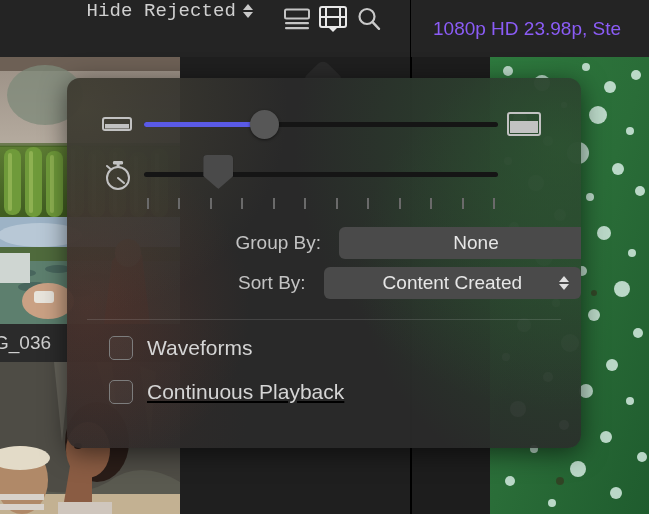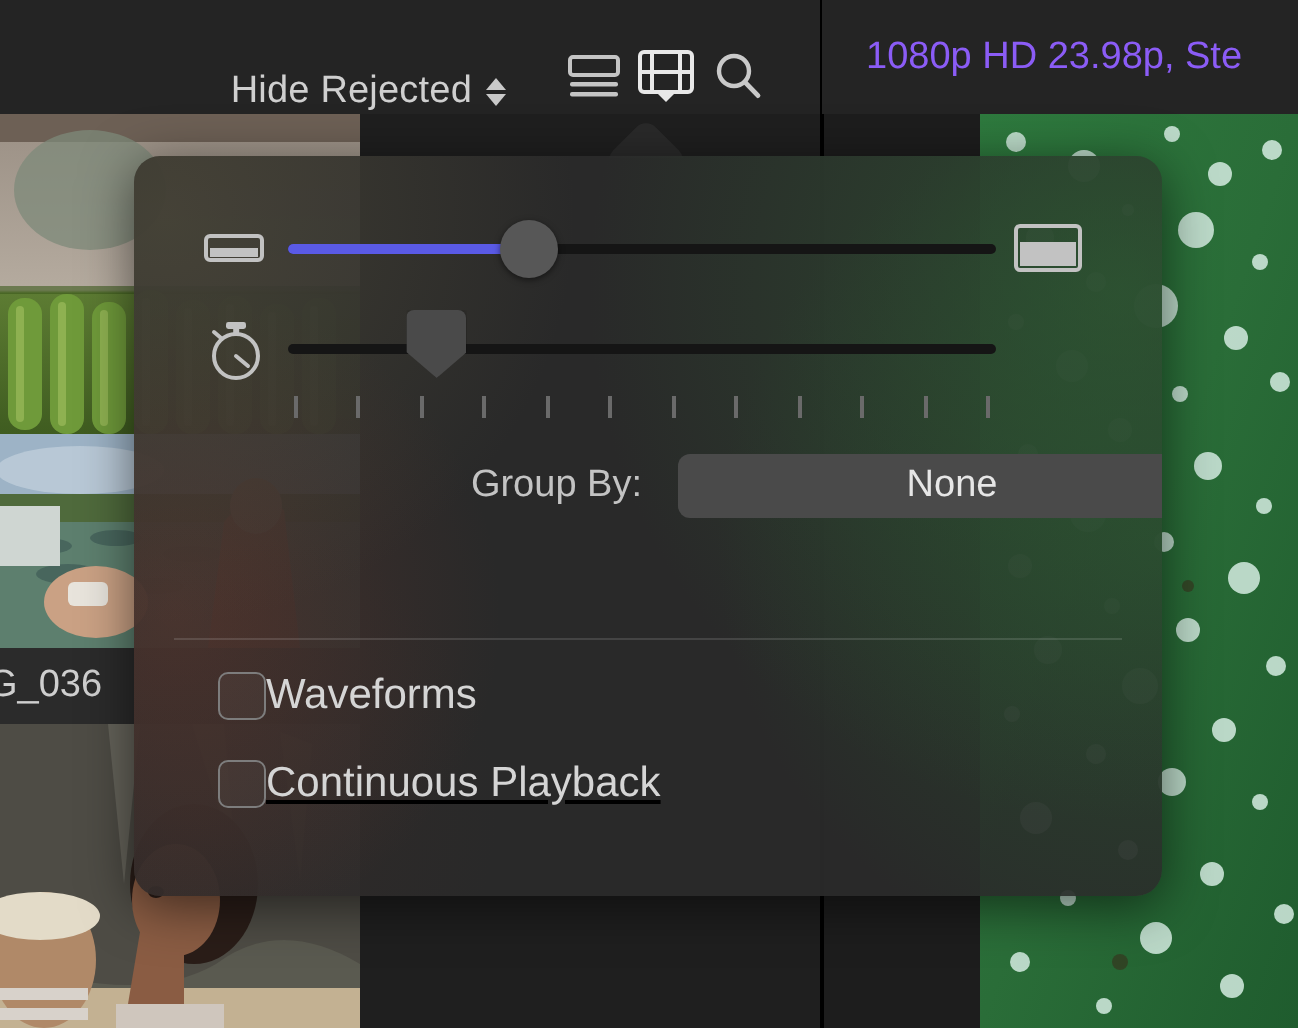--- a/index.html
+++ b/index.html
@@ -12,22 +12,23 @@
   #root { position:relative; width:649px; height:514px; background:#252525; }
 
   
   .toolbar {
     position:absolute; left:0; top:0; width:649px; height:57px;
     background:#242424;
     display:flex; align-items:center;
   }
   .toolbar-left {
     position:relative; width:410px; height:57px;
-    display:flex; align-items:flex-end; justify-content:flex-end;
+    display:flex; align-items:flex-start; justify-content:flex-end;
     padding-right:23px;
+    font-family:Liberation Mono, monospace;
   }
   .toolbar-divider {
     position:absolute; left:410px; top:0; width:1px; height:57px;
     background:#000;
   }
   .hide-rejected {
     display:flex; align-items:center; gap:7px;
     margin-right:26px;
   }
   .hide-rejected .lbl {
@@ -182,21 +183,21 @@
   .popup-btn .pchev .up { border-bottom:6px solid #e0e0e0; }
   .popup-btn .pchev .dn { border-top:6px solid #e0e0e0; }
 
   .sep {
     position:absolute; left:20px; top:241px; width:474px; height:1px;
     background:rgba(255,255,255,0.13);
   }
 
   
   .cb-row {
-    position:absolute; left:42px; display:flex; 
+    position:absolute; left:42px; display:flex; gap:14px;
   }
   #cb1 { top:258px; }
   #cb2 { top:302px;text-decoration:underline; }
   .cbox {
     width:24px; height:24px; border-radius:5px;
     border:1.5px solid #7d7d7d; background:rgba(255,255,255,0.04);
   }
   .cb-label { color:#d5d5d5; font-size:21px; }
 </style>
 </head>
@@ -467,20 +468,30 @@
         <div class="kv-label">Group By:</div>
         <div class="popup-btn">
           <span>None</span>
           <span class="chev-updown pchev">
             <span class="up"></span>
               <span class="dn"></span>
           </span>
         </div>
       </div>
 
+      <div class="kv-row" id="srt">
+        <div class="kv-label">Sort By:</div>
+        <div class="popup-btn">
+          <span>Content Created</span>
+          <span class="chev-updown pchev">
+            <span class="up"></span>
+              <span class="dn"></span>
+          </span>
+        </div>
+      </div>
 
       <div class="sep"></div>
 
       <div class="cb-row" id="cb1">
         <span class="cbox"></span>
         <span class="cb-label">Waveforms</span>
       </div>
 
       <div class="cb-row" id="cb2">
         <span class="cbox"></span>

